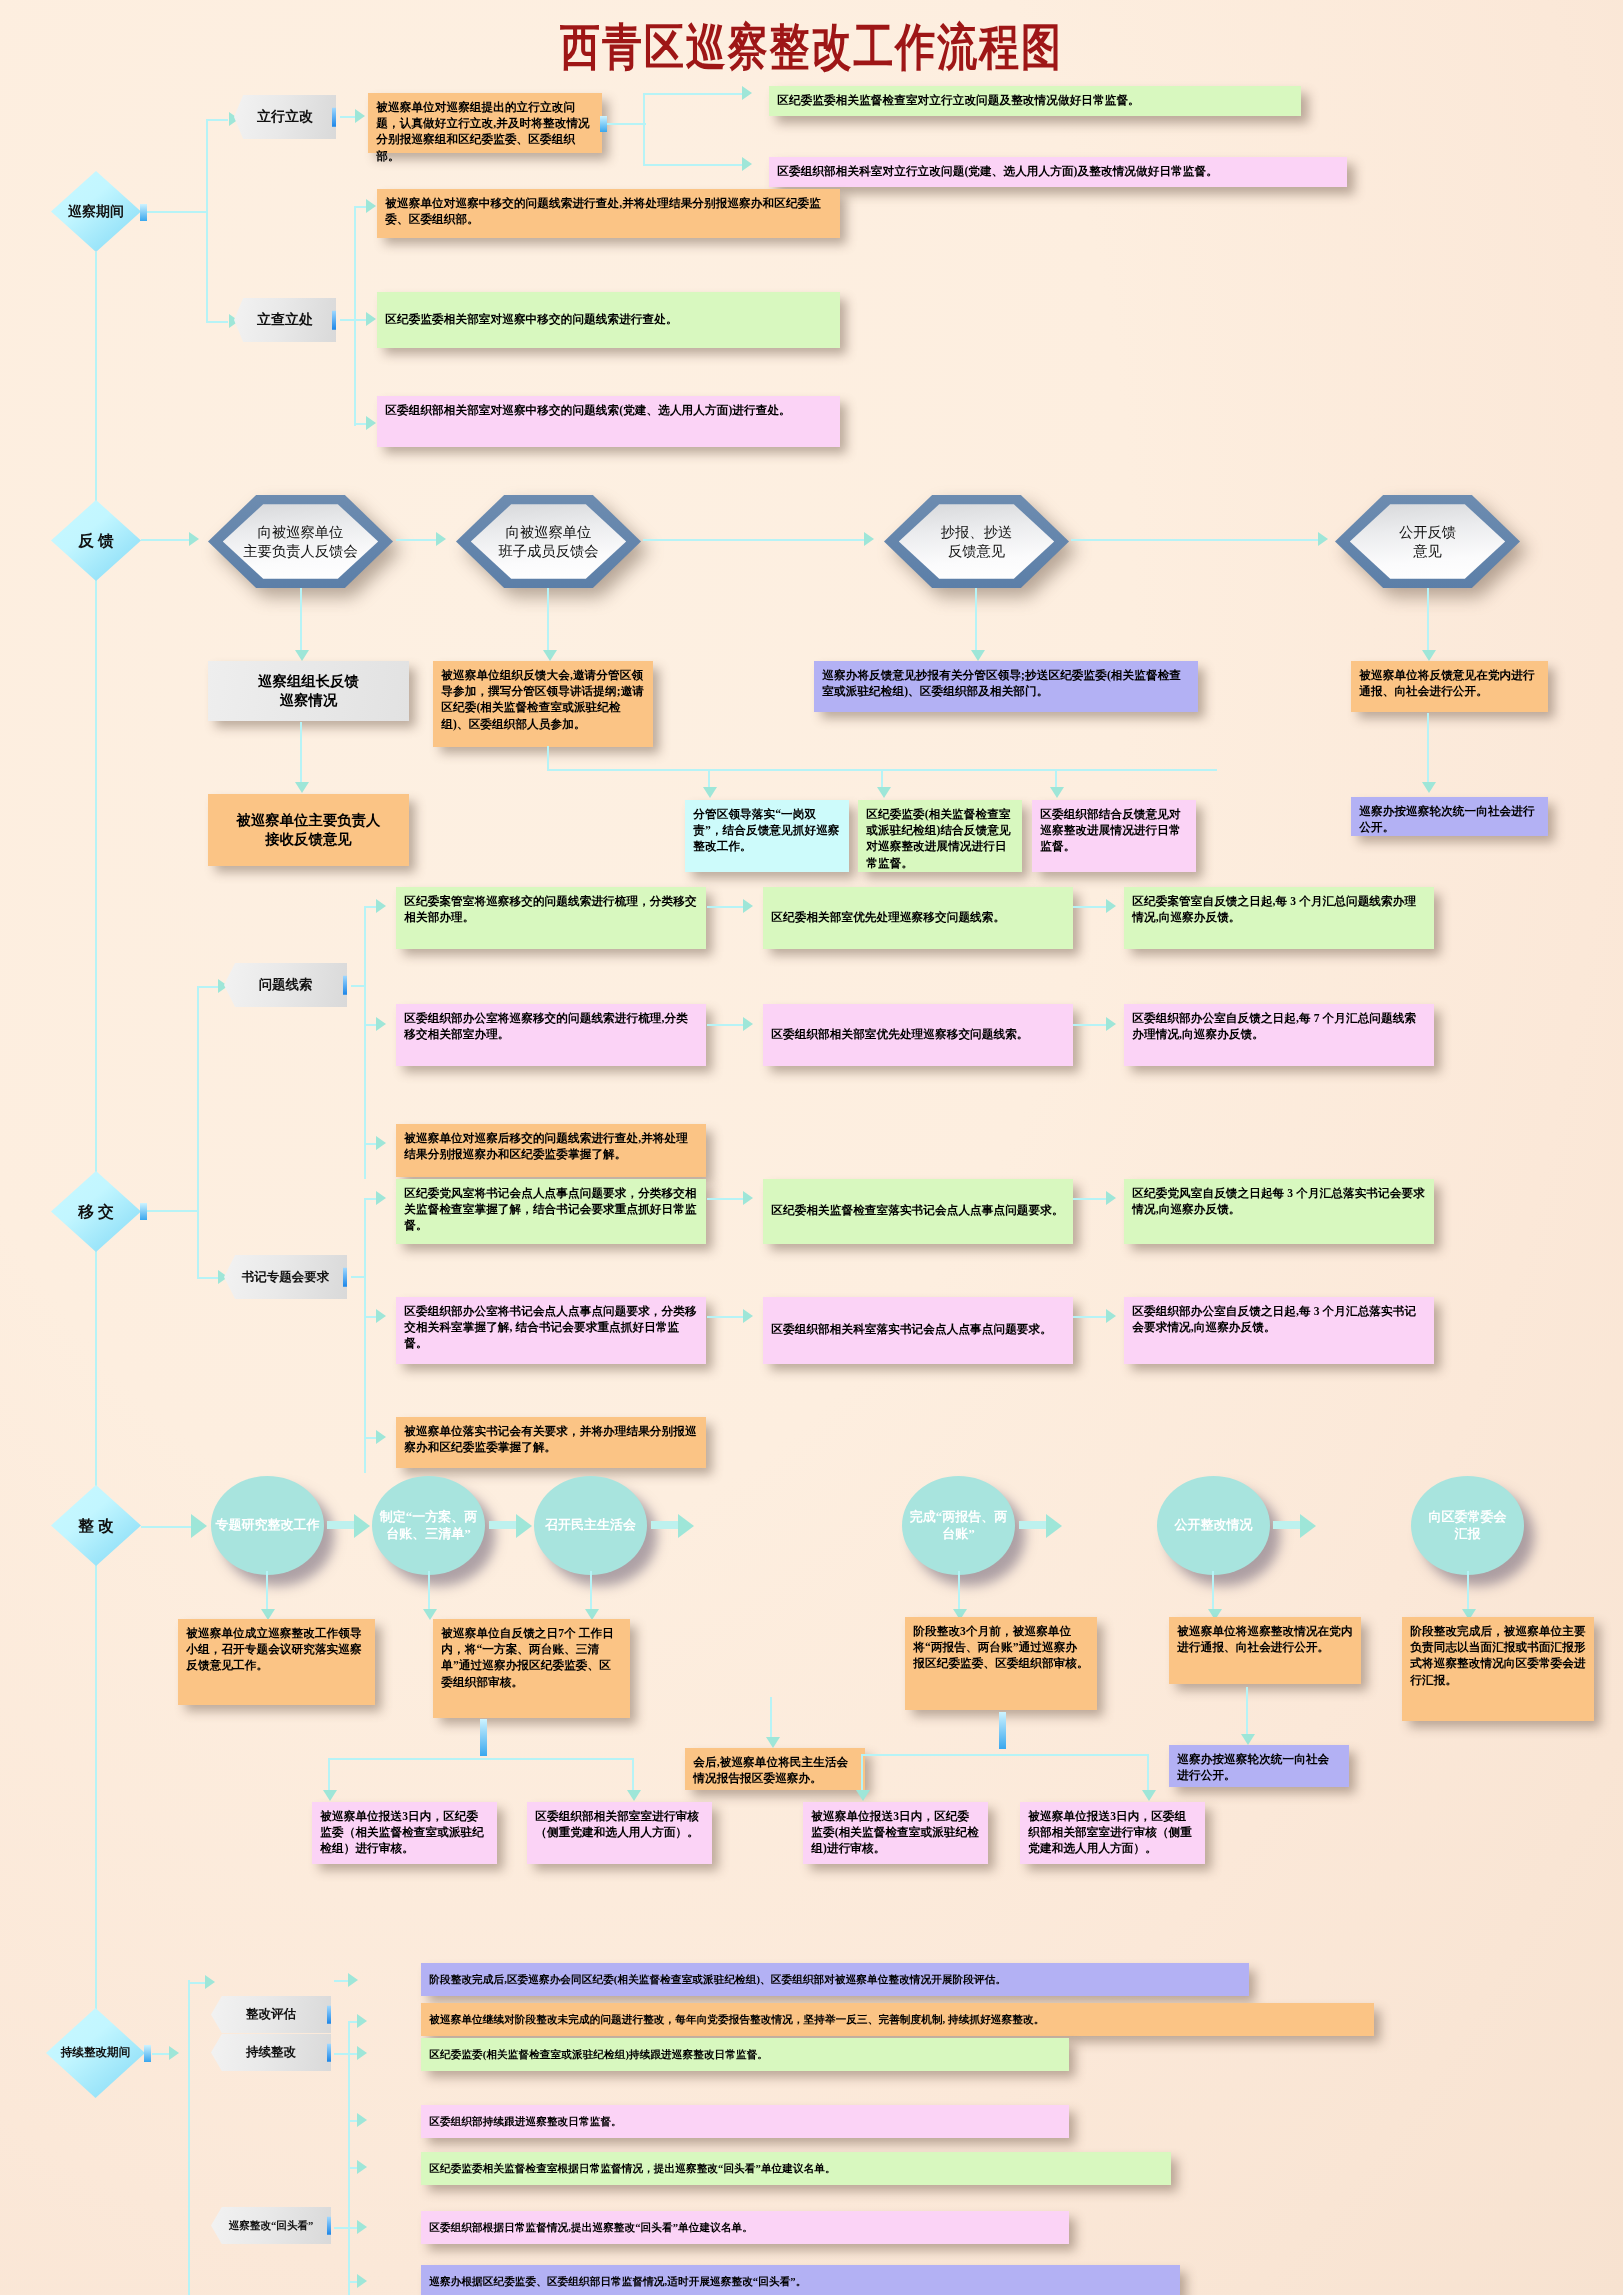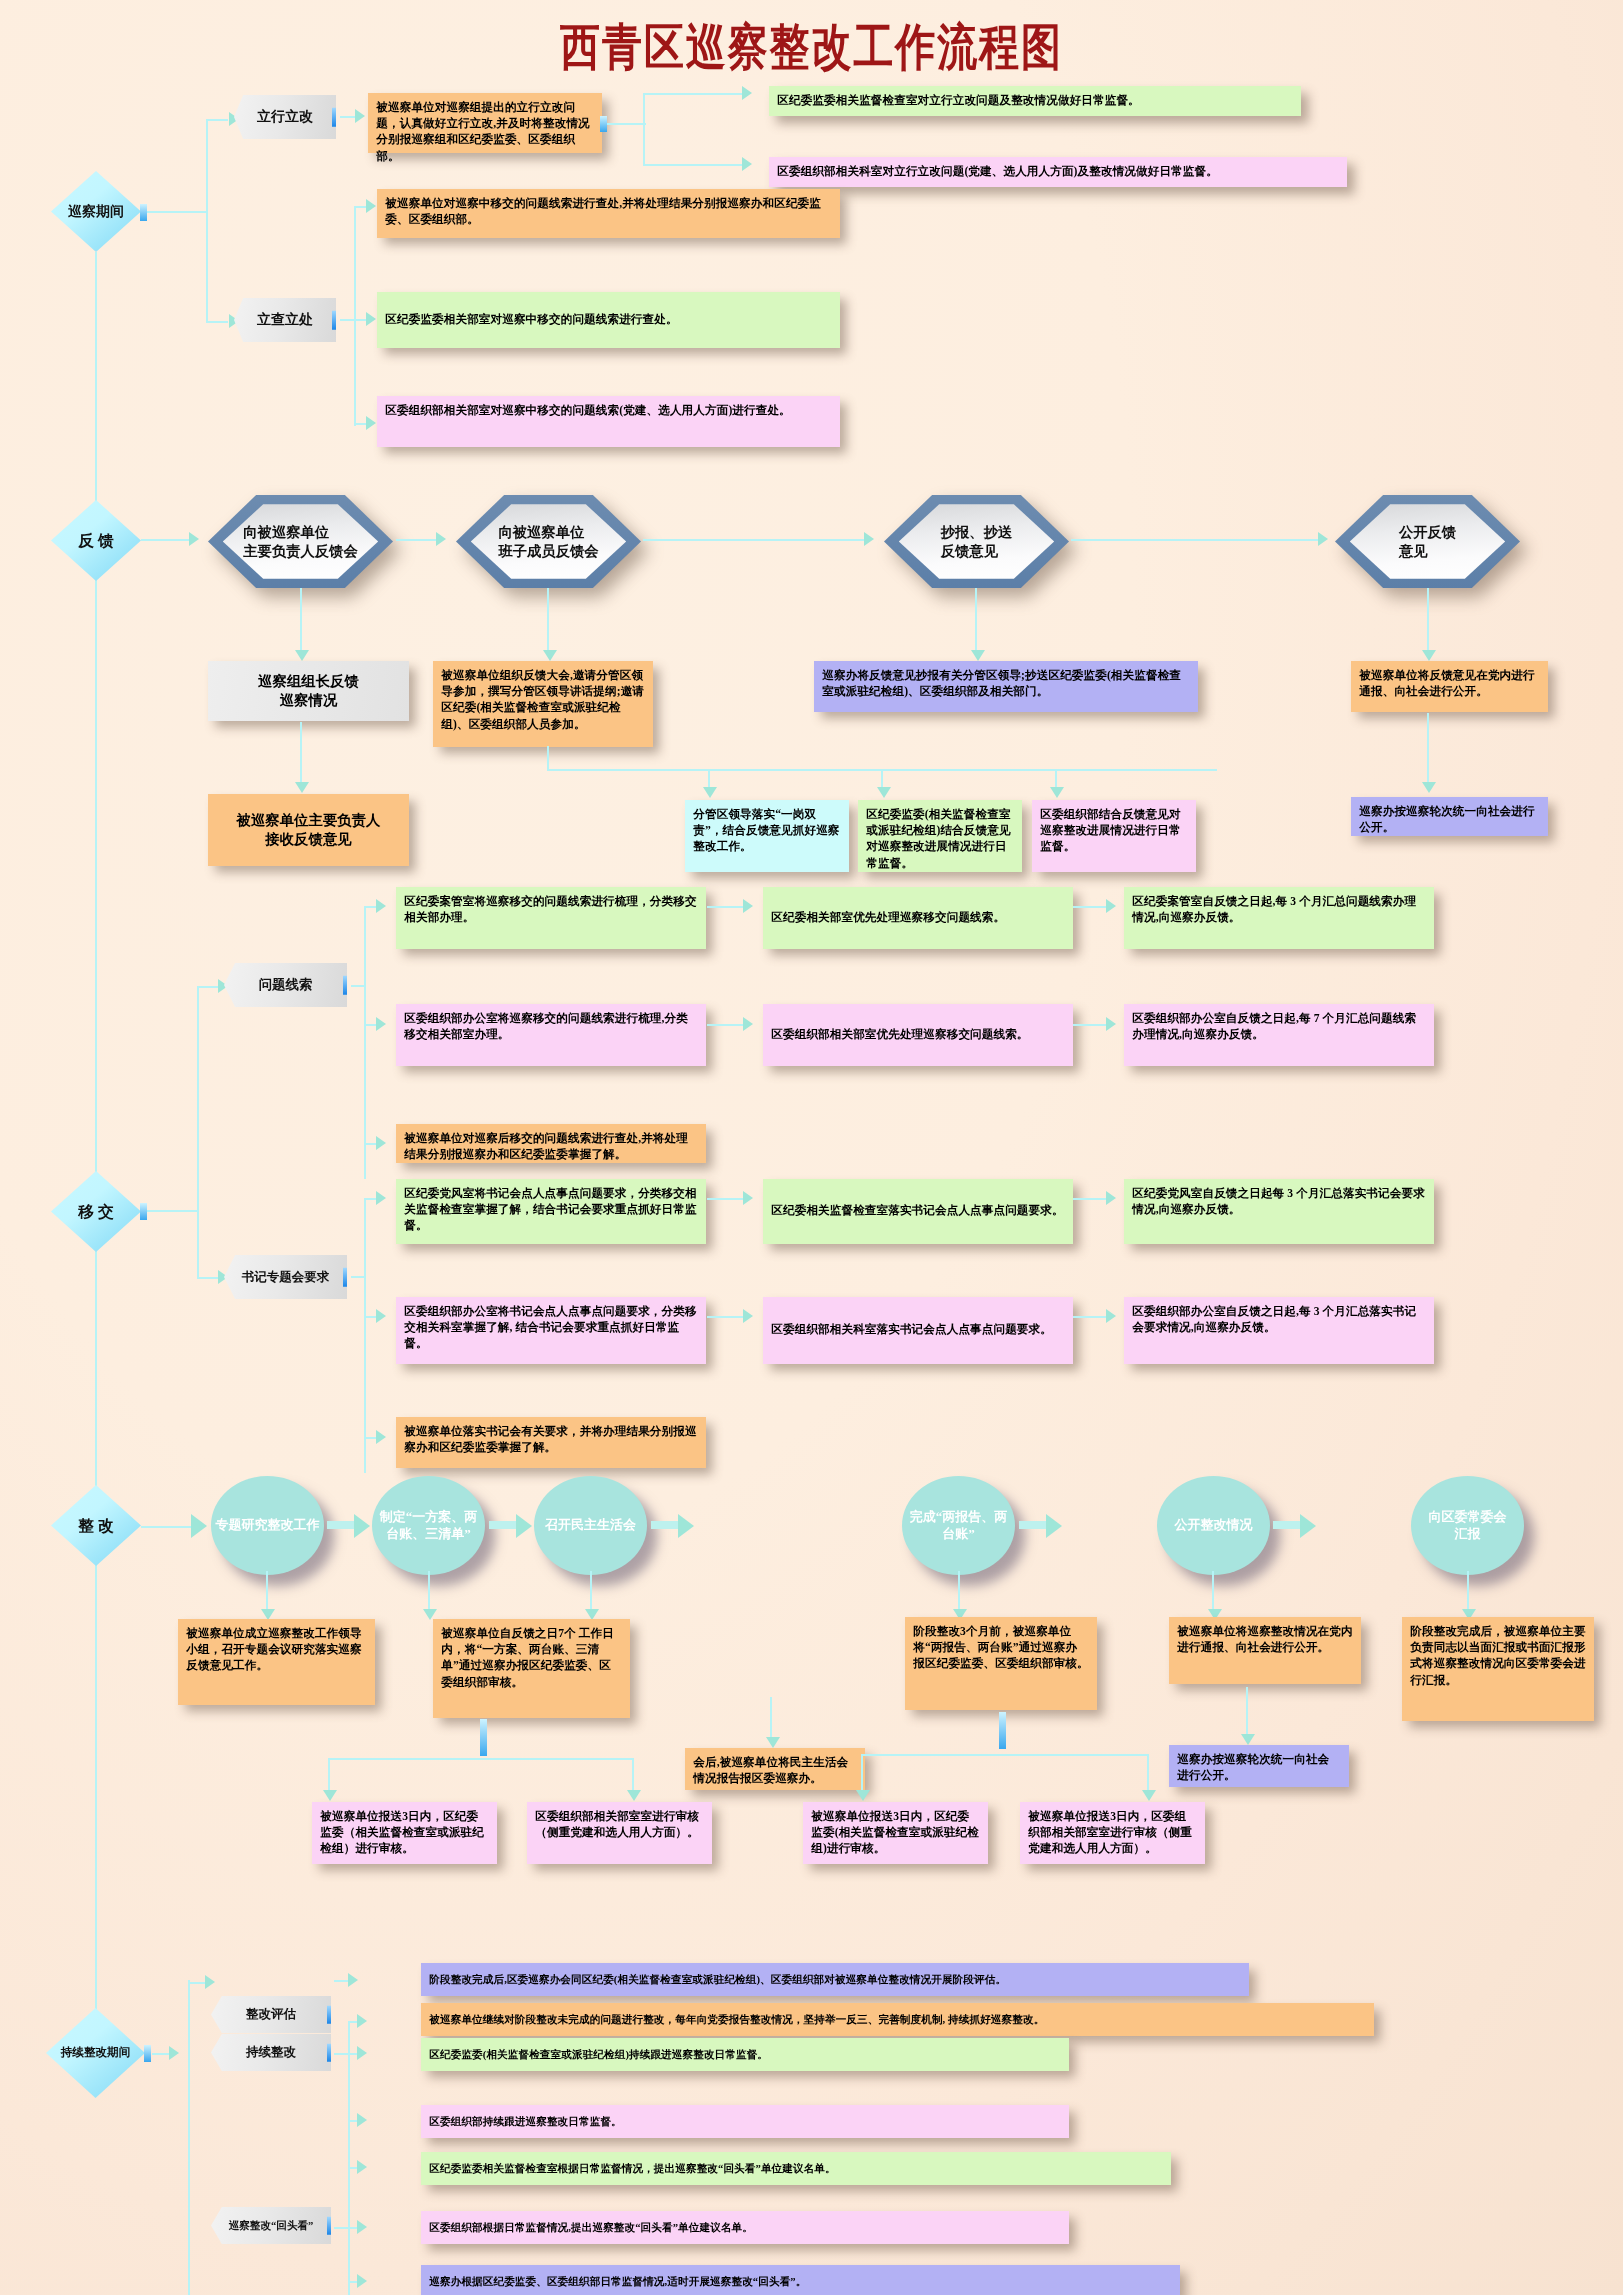--- a/index.html
+++ b/index.html
@@ -77,22 +77,22 @@
     display:flex; align-items:center; justify-content:center;
     position:relative;
   }
   .hex .inner {
     position:absolute; left:8%; top:10%; width:84%; height:80%;
     clip-path: polygon(26% 0, 74% 0, 100% 50%, 74% 100%, 26% 100%, 0 50%);
     background: linear-gradient(175deg,#d7d8da 0%, #ebecee 35%, #fbfbfc 72%, #ffffff 100%);
     display:flex; align-items:center; justify-content:center;
   }
   .hex .lbl {
-    position:relative; z-index:3; 
-    font-weight:bold; font-size:14.3px; line-height:1.3; color:#101010;
+    position:relative; z-index:3; text-align:center;
+    font-weight:normal; font-size:14.3px; line-height:1.3; color:#101010;
   }
 
   
   .ell {
     position:absolute;
     border-radius:50%;
     background:#a8e4de;
     display:flex; align-items:center; justify-content:center;
     text-align:center; color:#ffffff; font-weight:bold;
     line-height:1.3;
@@ -326,21 +326,21 @@
   <div class="arrH" style="left:743px; top:1017px;"></div>
   <div class="note pink mid" style="left:763px; top:1004px; width:310px; height:62px;">
     <span>区委组织部相关部室优先处理巡察移交问题线索。</span>
   </div>
   <div class="ln lnh" style="left:1073px; top:1024px; width:33px;"></div>
   <div class="arrH" style="left:1106px; top:1017px;"></div>
   <div class="note pink" style="left:1124px; top:1004px; width:310px; height:62px;">
     <span>区委组织部办公室自反馈之日起,每 7 个月汇总问题线索办理情况,向巡察办反馈。</span>
   </div>
 
-  <div class="note orange" style="left:396px; top:1124px; width:310px; height:39px;">
+  <div class="note orange" style="left:396px; top:1124px; width:310px; height:53px;">
     <span>被巡察单位对巡察后移交的问题线索进行查处,并将处理结果分别报巡察办和区纪委监委掌握了解。</span>
   </div>
 
   <div class="chev" style="left:224px; top:1255px; width:123px; height:44px; font-size:12.5px;">
     <span>书记专题会要求</span>
     <span class="tab"></span>
   </div>
   <div class="ln lnh" style="left:351px; top:1276px; width:14px;"></div>
   <div class="ln lnv" style="left:364px; top:1198px; height:275px;"></div>
   <div class="ln lnh" style="left:364px; top:1198px; width:13px;"></div>

